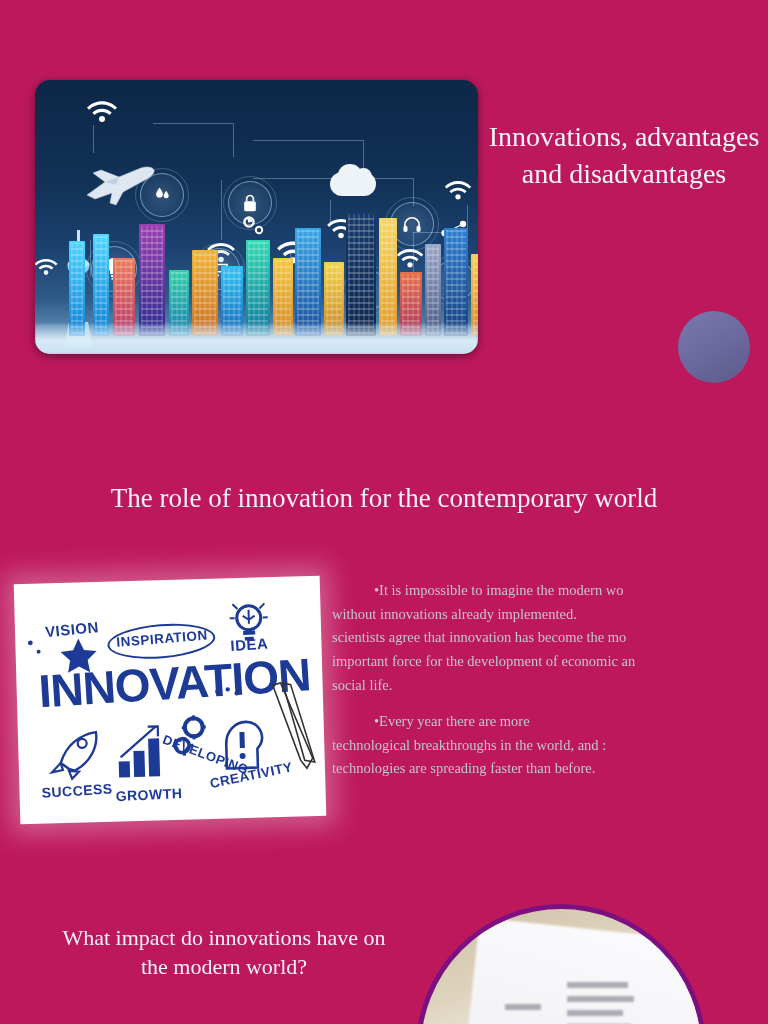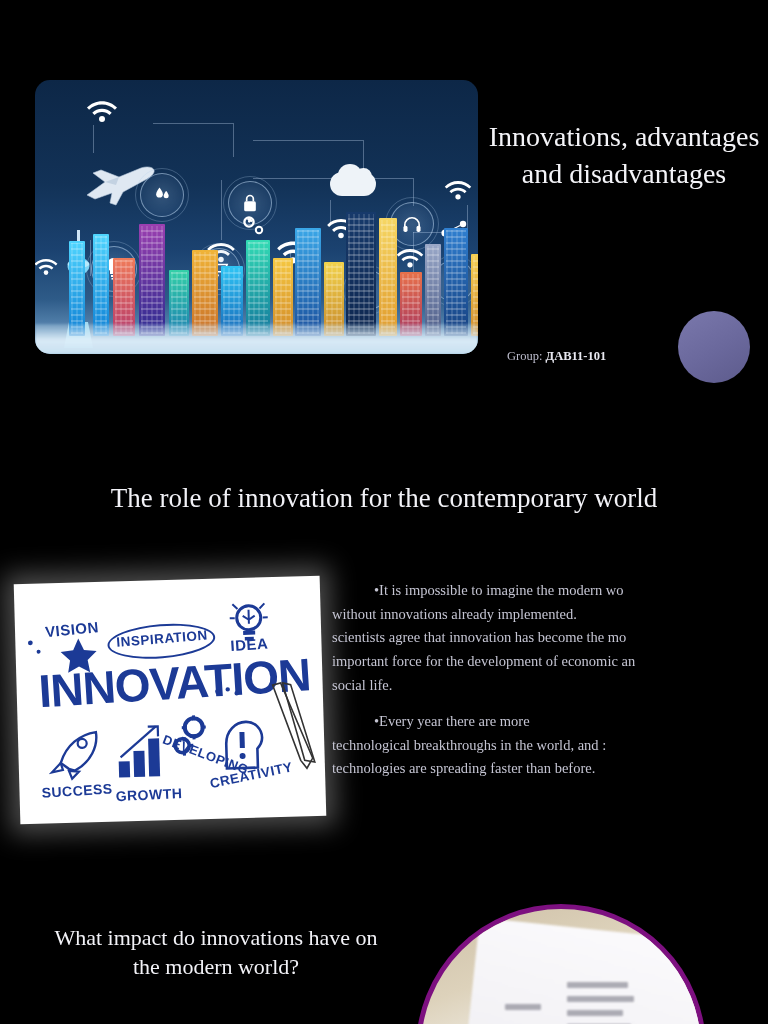--- a/index.html
+++ b/index.html
@@ -2,21 +2,21 @@
 <html><head>
 <meta charset="utf-8">
 <style>
   * { box-sizing: border-box; margin: 0; padding: 0; }
   html, body {
     width: 768px; height: 1024px;
     background: #1e1b32;
     font-family: "Liberation Serif", serif;
     overflow: hidden;
   }
-  .page { position: relative; width: 768px; height: 1024px; background: #000000; overflow: hidden; padding-left: 12px; }
+  .page { position: relative; width: 768px; height: 1024px; background: #be185d; overflow: hidden; padding-left: 12px; }
 
   
   .slide1 { position: absolute; left: 0; top: 0; width: 768px; height: 432px; }
 
   .city-card {
     position: absolute; left: 35px; top: 80px; width: 443px; height: 274px;
     border-radius: 15px; overflow: hidden;
     background: linear-gradient(180deg, #0d2747 0%, #123257 38%, #1b4270 62%, #2e5b88 80%, #5d8bb5 92%, #9fc3dc 100%);
     box-shadow: 0 2px 10px rgba(0,0,0,.45);
   }
@@ -117,21 +117,21 @@
   }
   .s2-body {
     position: absolute; left: 332px; top: 147px; width: 430px;
     color: #c5c5d3; font-size: 14.5px; line-height: 1.63;
     text-align: justify;
   }
   .s2-body p { margin-bottom: 13px; white-space: nowrap; }
   .bullet-ind { display:inline-block; width: 42px; }
 
   
-  .slide3 { position: absolute; left: 0; top: 892px; width: 608px; height: 132px; }
+  .slide3 { position: absolute; left: 8px; top: 892px; width: 608px; height: 132px; }
   .s3-title {
     position: absolute; left: 46px; top: 31px; width: 340px;
     text-align: center; color: #f2f2f7; font-size: 22px; line-height: 1.32;
   }
   .s3-photo {
     position: absolute; left: 416px; top: 904px; width: 290px; height: 290px;
     border-radius: 50%;
     border: 5px solid #7d1080;
     overflow: hidden;
     background: linear-gradient(160deg, #cdbfa6 0%, #ddd2bb 25%, #f2efe8 48%, #ffffff 70%, #efeef0 100%);
@@ -305,24 +305,20 @@
         <div class="bldg" style="left:390px; width:16px; height:92px;  background:linear-gradient(180deg,#9aa8c8,#4a5a86);"></div>
         <div class="bldg" style="left:409px; width:24px; height:108px; background:linear-gradient(180deg,#2f7fd0,#17407f);"></div>
         <div class="bldg" style="left:436px; width:26px; height:82px;  background:linear-gradient(180deg,#f5cf52,#cf8b2c);"></div>
 
         <div class="ground"></div>
       </div>
     </div>
 
     <div class="s1-title">Innovations, advantages and disadvantages</div>
 
-    <div class="s1-group">
-      <span>Group:</span>
-      <b>ДАВ11-101</b>
-    </div>
     <div class="s1-circle"></div>
   </div>
 
   <div class="slide2">
     <div class="s2-title">The role of innovation for the contemporary world</div>
 
     <div class="innov-card">
       <div class="innov-inner">
         <span class="ink ink-word" style="left:30px; top:38px; font-size:15px; transform:rotate(-4deg);">VISION</span>
         <svg style="position:absolute; left:40px; top:52px;" width="46" height="42" viewBox="0 0 46 42">

